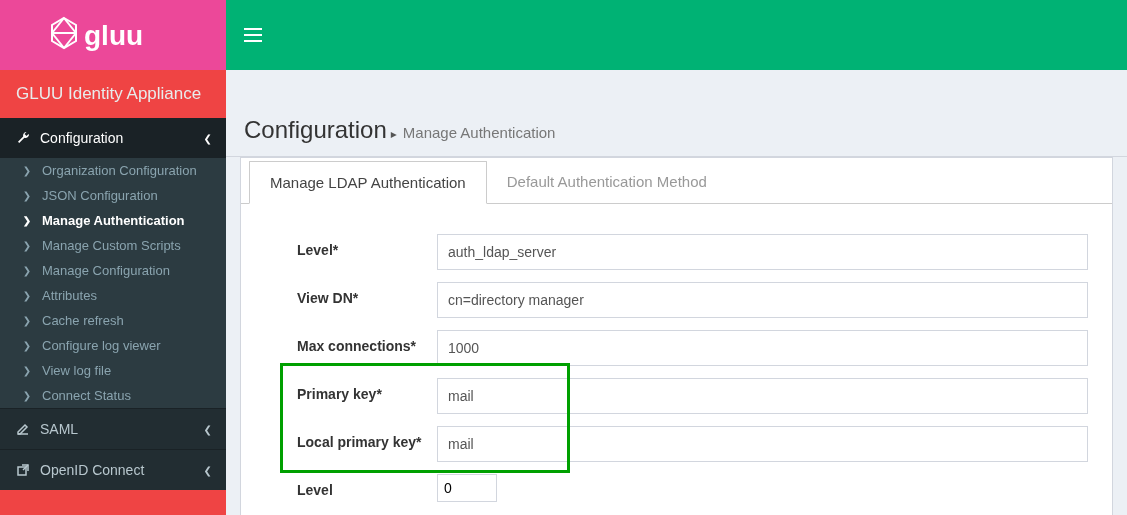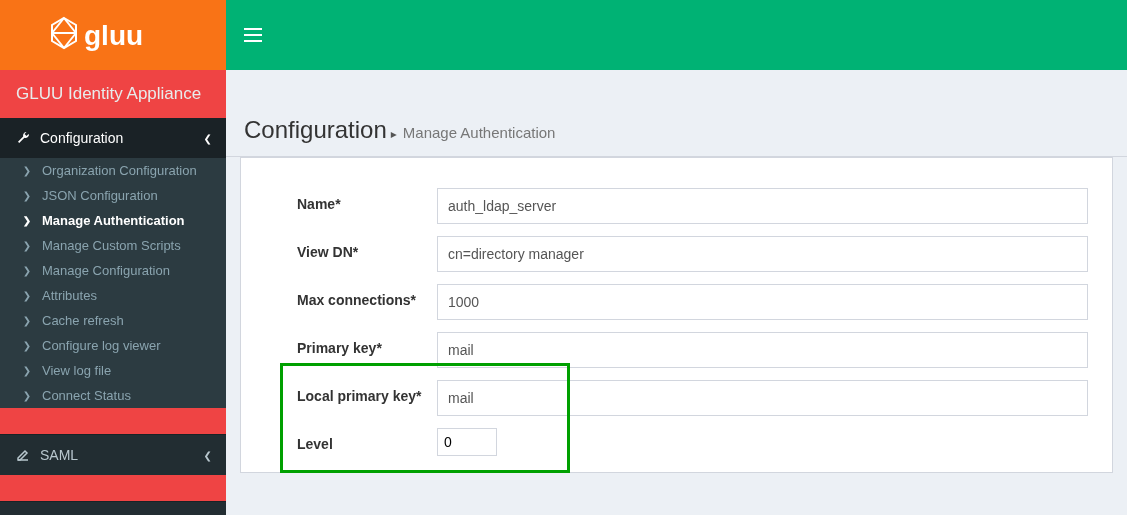--- a/index.html
+++ b/index.html
@@ -1,36 +1,36 @@
 <!DOCTYPE html>
 <html><head>
   <meta charset="utf-8">
   <style>
     * { margin: 0; padding: 0; box-sizing: border-box; }
     body { font-family: "Helvetica Neue", Helvetica, Arial, sans-serif; font-size: 14px; color: #333; background: #ecf0f5; width: 1127px; height: 515px; overflow: hidden; }
     .topbar { display: flex; height: 70px; }
-    .logo-area { width: 226px; background: #f97316; display: flex; align-items: center; justify-content: center; }
+    .logo-area { width: 226px; background: #ec4899; display: flex; align-items: center; justify-content: center; }
     .logo-area svg { display: block; }
     .topbar-right { flex: 1; background: #00b274; display: flex; align-items: center; padding-left: 18px; }
     .hamburger { width: 18px; height: 14px; cursor: pointer; display: flex; flex-direction: column; justify-content: space-between; }
     .hamburger span { display: block; height: 2px; background: #fff; }
     .darkbar { height: 30px; background: #2f3a40; margin-left: 226px; }
     .container { display: flex; height: calc(515px - 70px); margin-top: -30px; }
     .sidebar { width: 226px; background: #ef4444; color: #b8c7ce; font-size: 14px; overflow: hidden; }
     .sidebar-title { padding: 14px 14px 14px 16px; font-size: 17px; color: #e8ecec; font-weight: 400; }
     .nav-item { display: flex; align-items: center; padding: 12px 14px 12px 14px; cursor: pointer; color: #b8c7ce; }
     .nav-item.level0 { background: #222d32; }
     .nav-item.level0.active { background: #1a2226; color: #fff; }
     .nav-item .icon { width: 18px; display: inline-flex; justify-content: center; margin-right: 8px; }
     .nav-item .chev { margin-left: auto; font-size: 10px; }
     .subnav { background: #2c3b41; }
     .sub-item { display: flex; align-items: center; padding: 5px 10px 5px 20px; font-size: 13px; color: #8aa4af; cursor: pointer; }
     .sub-item.active { color: #fff; font-weight: 700; }
     .sub-item .icon { width: 14px; margin-right: 8px; display: inline-flex; justify-content: center; font-size: 10px; }
-    .nav-item.saml, .nav-item.openid { background: #222d32; border-top: 1px solid #1a2226; margin-top: 26px; }
+    .nav-item.saml, .nav-item.openid { background: #222d32; border-top: 1px solid #1a2226; }
     .content { flex: 1; background: #ecf0f5; display: flex; flex-direction: column; }
     .breadcrumb { padding: 16px 18px 12px 18px; display: flex; align-items: baseline; border-bottom: 1px solid #d2d6de; margin-top: 30px; }
     .breadcrumb h1 { font-size: 24px; font-weight: 400; color: #333; }
     .breadcrumb .sep { margin: 0 6px 0 4px; font-size: 12px; color: #555; }
     .breadcrumb .sub { font-size: 15px; color: #777; }
     .panel { margin: 0 14px 0 14px; background: #fff; border: 1px solid #d2d6de; }
     .tabs { display: flex; border-bottom: 1px solid #ccc; padding-top: 3px; }
     .tab { padding: 12px 20px; color: #999; cursor: pointer; font-size: 15px; }
     .tab.active { color: #444; font-weight: 400; border: 1px solid #ccc; border-bottom-color: #fff; margin-bottom: -1px; border-radius: 1px 1px 0 0; margin-left: 8px; }
     .form-area { padding: 24px 24px 10px 56px; }
@@ -152,24 +152,28 @@
   </aside>
 
   <main class="content content-wrap">
     <div class="breadcrumb">
       <h1>Configuration</h1>
       <span class="sep">▸</span>
       <span class="sub">Manage Authentication</span>
     </div>
 
     <div class="panel">
+      <div class="tabs">
+        <div class="tab active"><span>Manage LDAP Authentication</span></div>
+        <div class="tab"><span>Default Authentication Method</span></div>
+      </div>
 
       <div class="form-area">
         <div class="form-row">
-          <div class="form-label">Name*</div>
+          <div class="form-label">Level*</div>
           <div class="form-control"><input type="text" value="auth_ldap_server" style=""></div>
         </div>
         <div class="form-row">
           <div class="form-label">View DN*</div>
           <div class="form-control"><input type="text" value="cn=directory manager" style=""></div>
         </div>
         <div class="form-row">
           <div class="form-label">Max connections*</div>
           <div class="form-control"><input type="text" value="1000" style=""></div>
         </div>

